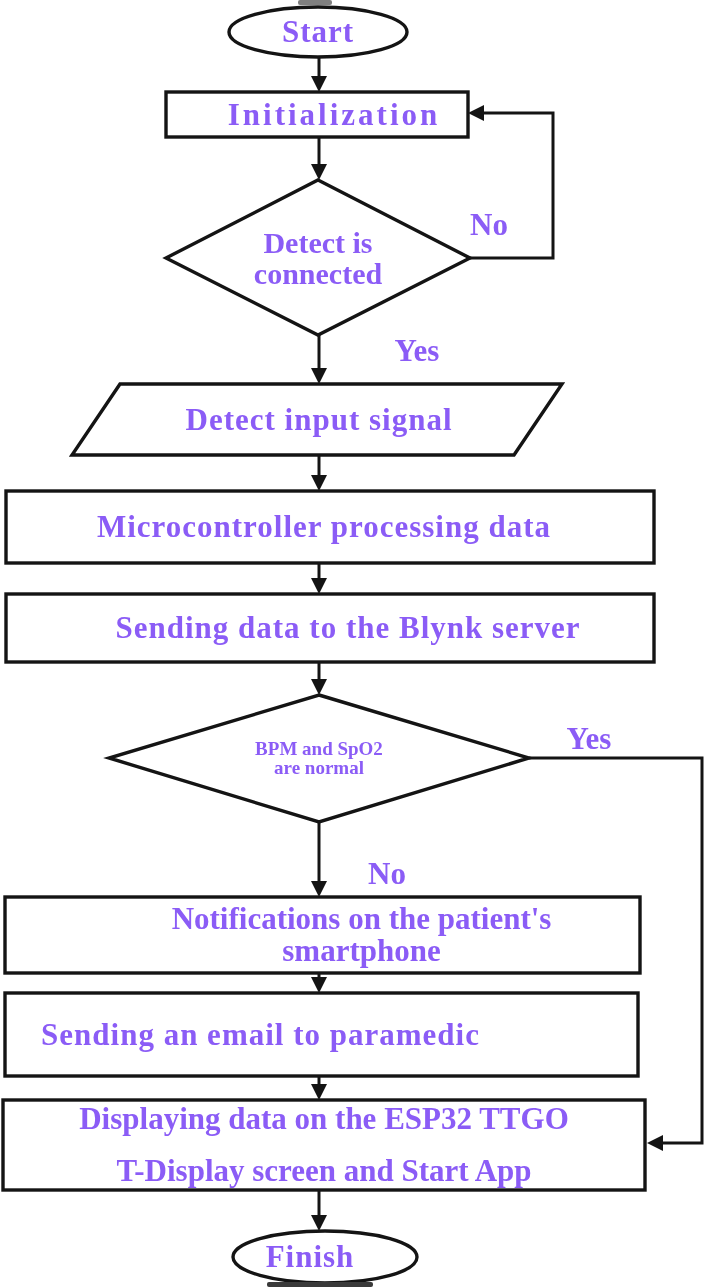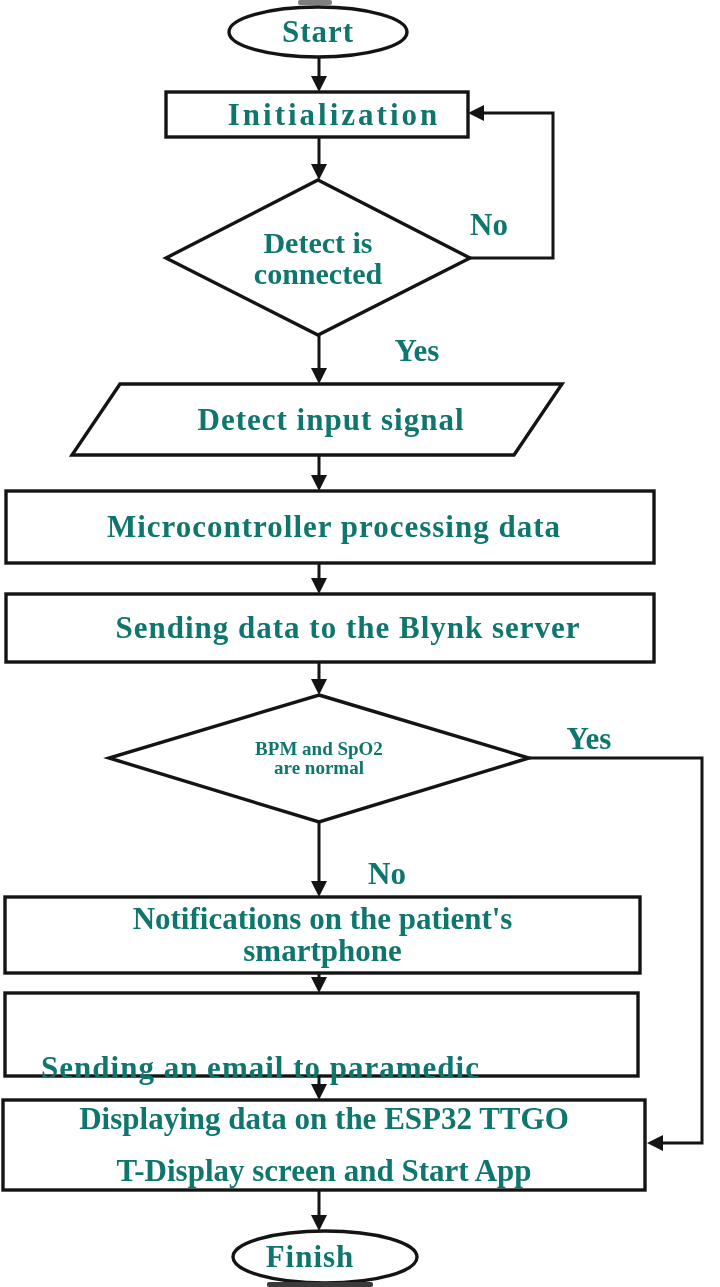--- a/index.html
+++ b/index.html
@@ -1,19 +1,19 @@
 <!DOCTYPE html>
 <html><head>
 <meta charset="utf-8">
 <style>
   html,body{margin:0;padding:0;background:#ffffff;}
   .stage{
     position:relative;width:720px;height:1287px;background:#ffffff;overflow:hidden;
     font-family:"Liberation Serif","DejaVu Serif",serif;
-    font-weight:bold;color:#0f766e;
+    font-weight:bold;color:#8b5cf6;
   }
   .layer{position:absolute;left:0;top:0;}
   .lbl{
     position:absolute;display:flex;flex-direction:column;align-items:center;justify-content:center;
     text-align:center;white-space:nowrap;line-height:1.02;
   }
   .fs31{font-size:31px;}
   .fs30{font-size:30px;}
   .fs27{font-size:19px;}
   .ls3{letter-spacing:3px;padding-left:17px;}
@@ -81,41 +81,41 @@
 
   <div class="lbl fs30 two" style="left:198px;top:227px;width:240px;height:64px;">
     <span>Detect is</span>
     <span>connected</span>
   </div>
 
   <div class="lbl fs31" style="left:454px;top:205px;width:70px;height:40px;">No</div>
 
   <div class="lbl fs31" style="left:377px;top:331px;width:80px;height:40px;">Yes</div>
 
-  <div class="lbl fs31 ls1" style="left:131px;top:400px;width:400px;height:40px;">Detect input signal</div>
+  <div class="lbl fs31 ls1" style="left:119px;top:400px;width:400px;height:40px;">Detect input signal</div>
 
-  <div class="lbl fs31 ls1" style="left:10px;top:491px;width:648px;height:72px;">Microcontroller processing data</div>
+  <div class="lbl fs31 ls1" style="left:0;top:491px;width:648px;height:72px;">Microcontroller processing data</div>
 
   <div class="lbl fs31 ls1" style="left:6px;top:594px;width:684px;height:68px;">Sending data to the Blynk server</div>
 
   <div class="lbl fs27 two" style="left:169px;top:729px;width:300px;height:58px;">
     <span>BPM and SpO2</span>
     <span>are normal</span>
   </div>
 
   <div class="lbl fs31" style="left:549px;top:719px;width:80px;height:40px;">Yes</div>
 
   <div class="lbl fs31" style="left:352px;top:854px;width:70px;height:40px;">No</div>
 
-  <div class="lbl fs31 two" style="left:5px;top:897px;width:635px;height:76px;">
+  <div class="lbl fs31 two" style="left:5px;top:897px;width:635px;height:76px;padding-left:39px;">
     <span>Notifications on the patient's</span>
     <span>smartphone</span>
   </div>
 
-  <div class="lbl fs31 ls1" style="left:5px;top:1026px;width:511px;height:83px;">Sending an email to paramedic</div>
+  <div class="lbl fs31 ls1" style="left:5px;top:993px;width:511px;height:83px;">Sending an email to paramedic</div>
 
   <div class="lbl fs31 two" style="left:3px;top:1100px;width:642px;height:90px;gap:20px;">
     <span>Displaying data on the ESP32 TTGO</span>
     <span>T-Display screen and Start App</span>
   </div>
 
   <div class="lbl fs31 ls1" style="left:218px;top:1231px;width:184px;height:52px;">Finish</div>
 
   <div class="artifact" style="left:298px;top:0;width:34px;height:5px;opacity:.65;"></div>
   <div class="artifact" style="left:267px;top:1282px;width:106px;height:5px;"></div>

